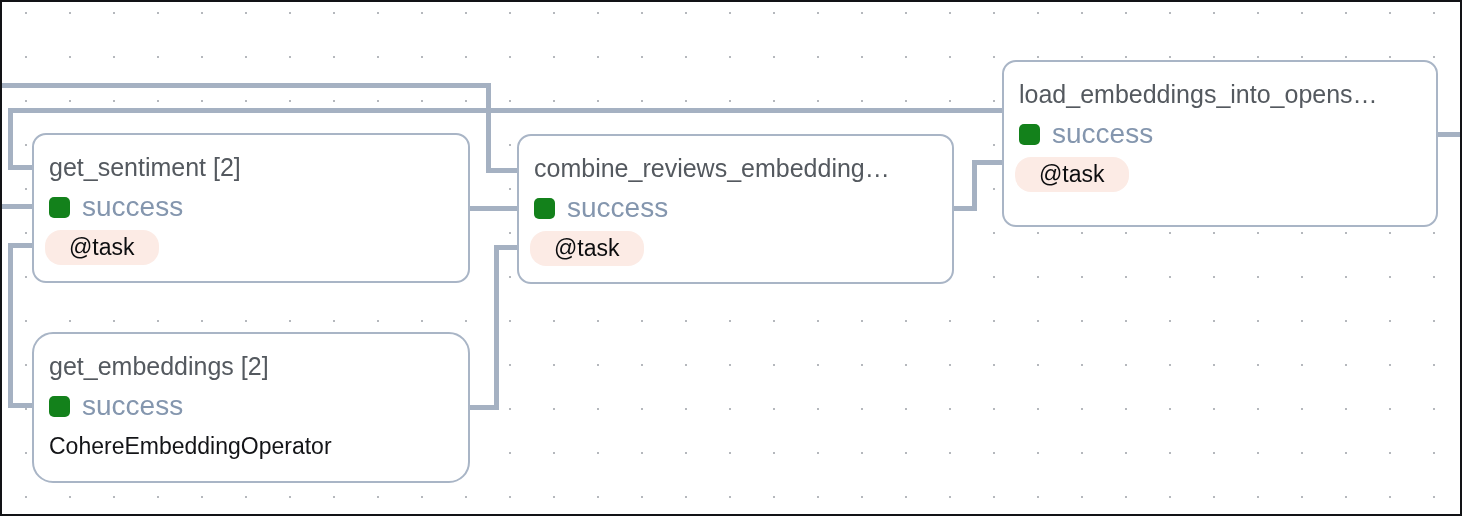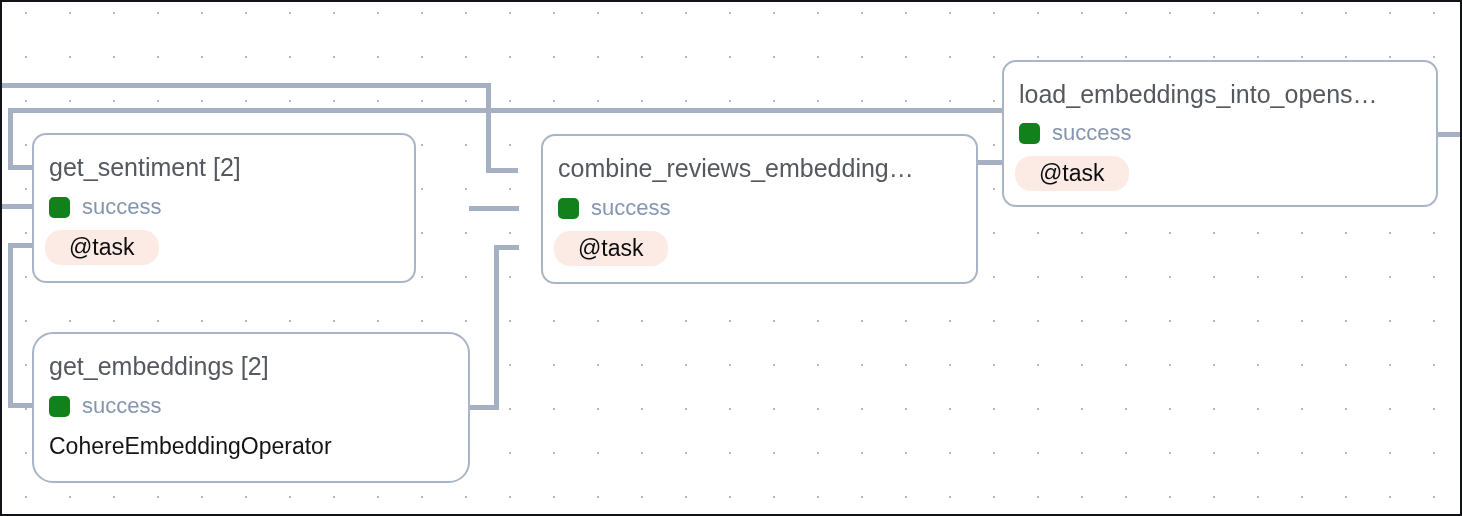--- a/index.html
+++ b/index.html
@@ -27,21 +27,21 @@
     border:2px solid var(--node-border);border-radius:14px;
     display:flex;flex-direction:column;gap:10px;
     padding:15px 16px 14px 15px;cursor:pointer;
   }
   .node-title{
     font-size:25px;line-height:34px;color:var(--title);
     white-space:nowrap;overflow:hidden;
   }
   .status-row{display:flex;align-items:center;height:26px;gap:12px;}
   .status-square{width:21px;height:21px;border-radius:5px;background:var(--success);flex:0 0 auto;}
-  .status-label{font-size:22px;color:var(--status-text);line-height:26px;text-align:center;}
+  .status-label{font-size:28px;color:var(--status-text);line-height:26px;text-align:center;}
   .label-row{display:flex;height:35px;align-items:center;}
   .task-pill{
     background:var(--pill-bg);color:#0c0d0f;font-size:23px;line-height:29px;
     padding:3px 24px;border-radius:16px;margin-left:-4px;
   }
   .operator-label{color:#131417;font-size:23px;line-height:29px;text-align:right;}
 </style>
 </head>
 <body>
 
@@ -67,51 +67,51 @@
   <div class="edge" style="left:494px;top:245px;width:5px;height:165px;"></div>
   <div class="edge" style="left:494px;top:245px;width:25px;height:5px;"></div>
 
   <div class="edge" style="left:951px;top:206px;width:26px;height:5px;"></div>
   <div class="edge" style="left:972px;top:160px;width:5px;height:51px;"></div>
   <div class="edge" style="left:972px;top:160px;width:32px;height:5px;"></div>
 
   <div class="edge" style="left:1436px;top:132px;width:25px;height:5px;"></div>
 
   <div id="nodes-root">
-      <div class="node" style="left: 32px; top: 133px; width: 384px; height: 150px;">
+      <div class="node" style="left: 32px; top: 133px; width: 438px; height: 150px;">
         <div class="node-title">get_sentiment [2]</div>
         <div class="status-row">
           <div class="status-square"></div>
           <div class="status-label">success</div>
         </div>
         <div class="label-row">
           <div class="task-pill">@task</div>
         </div>
       </div>
       <div class="node" style="left: 32px; top: 332px; width: 438px; height: 151px; border-radius: 21px;">
         <div class="node-title">get_embeddings [2]</div>
         <div class="status-row">
           <div class="status-square"></div>
           <div class="status-label">success</div>
         </div>
         <div class="label-row">
           <div class="operator-label">CohereEmbeddingOperator</div>
         </div>
       </div>
-      <div class="node" style="left: 517px; top: 134px; width: 437px; height: 150px; margin-left: 24px;">
+      <div class="node" style="left: 517px; top: 134px; width: 437px; height: 150px;">
         <div class="node-title">combine_reviews_embedding…</div>
         <div class="status-row">
           <div class="status-square"></div>
           <div class="status-label">success</div>
         </div>
         <div class="label-row">
           <div class="task-pill">@task</div>
         </div>
       </div>
-      <div class="node" style="left: 1002px; top: 60px; width: 436px; height: 147px;">
+      <div class="node" style="left: 1002px; top: 60px; width: 436px; height: 167px;">
         <div class="node-title">load_embeddings_into_opens…</div>
         <div class="status-row">
           <div class="status-square"></div>
           <div class="status-label">success</div>
         </div>
         <div class="label-row">
           <div class="task-pill">@task</div>
         </div>
       </div>
     </div>

